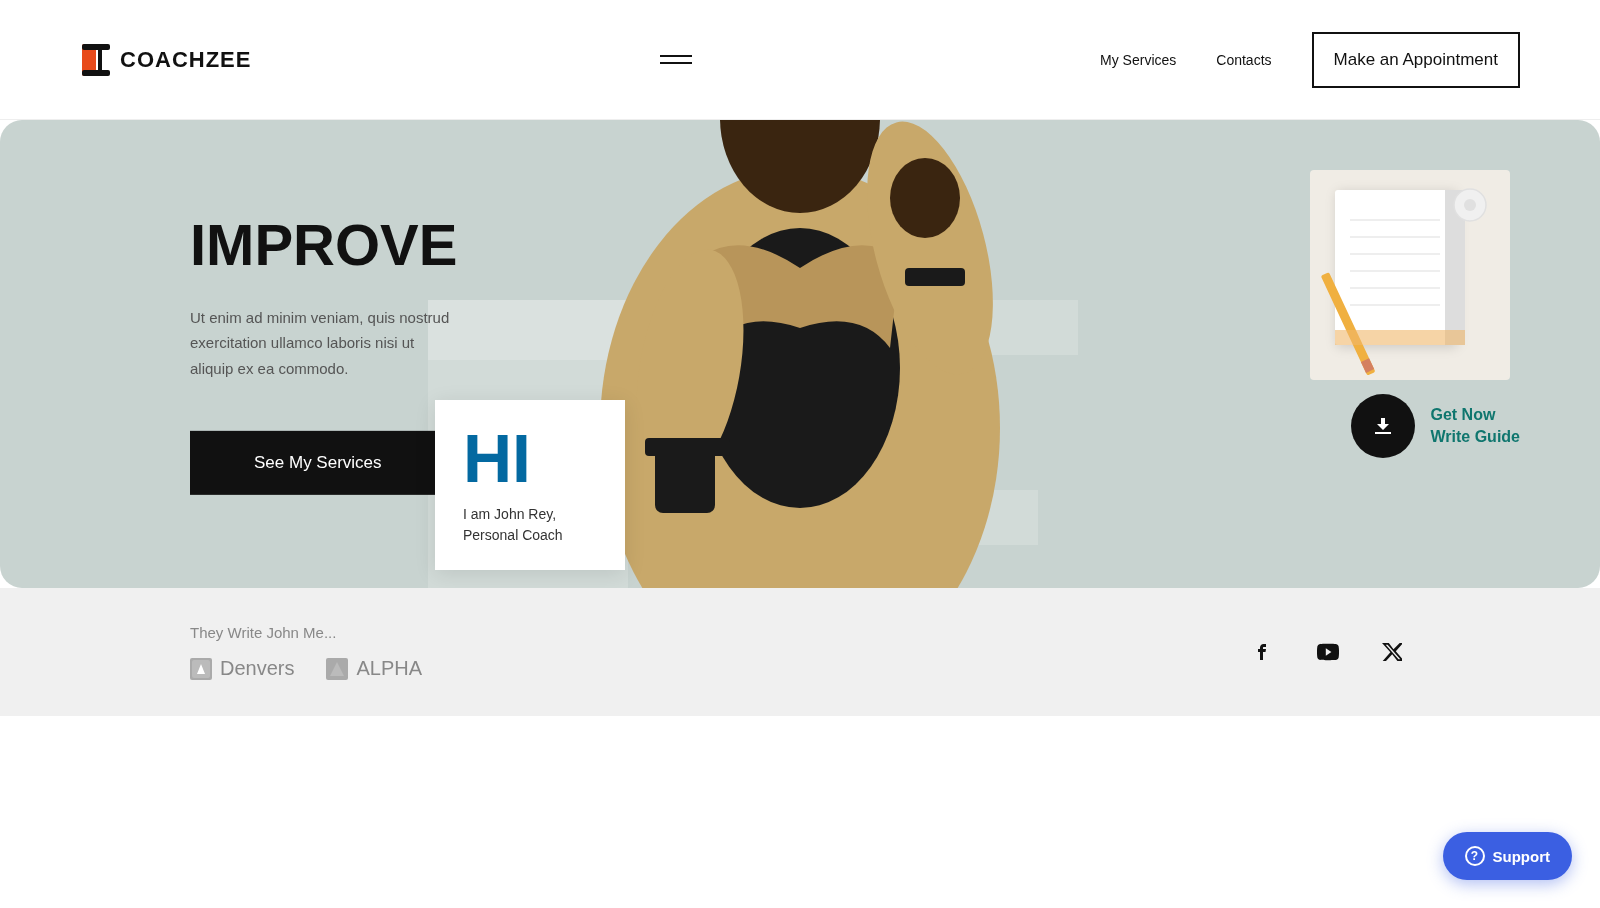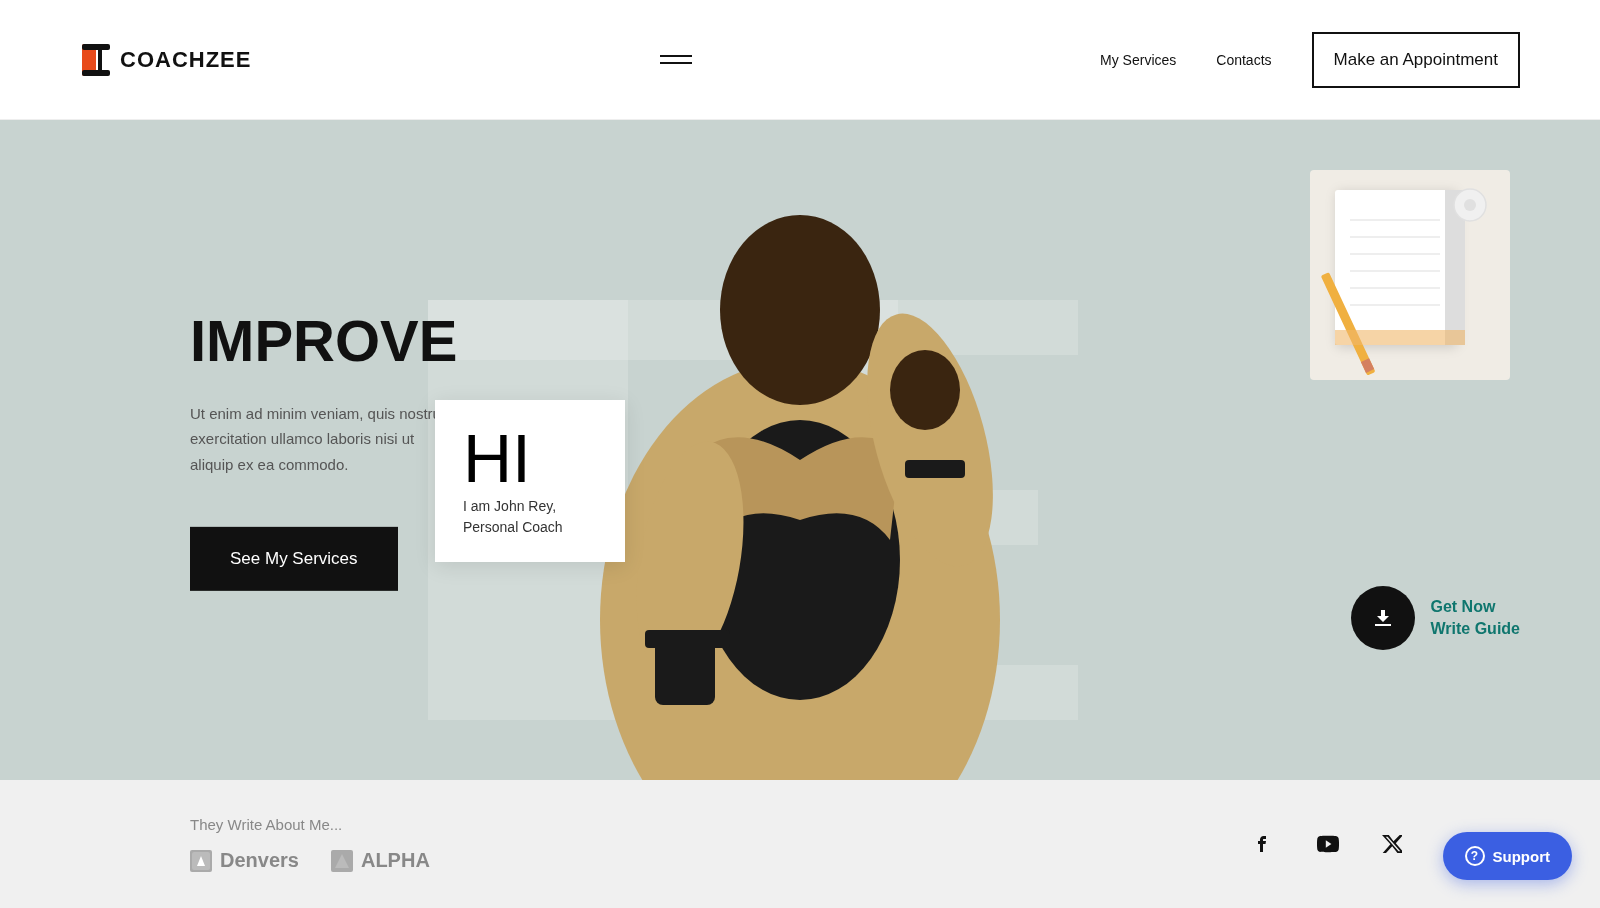--- a/index.html
+++ b/index.html
@@ -64,23 +64,24 @@
       font-size: 17px;
       font-weight: 500;
       cursor: pointer;
       color: #111;
     }
 
     
     .hero {
       position: relative;
       width: 100%;
-      height: 660px;
+      height: 468px;
       background: #c8d3d0;
       overflow: hidden;
+      border-radius: 22px;
     }
 
     
     .hero-left {
       position: absolute;
       left: 190px;
       top: 50%;
       transform: translateY(-50%);
       z-index: 3;
     }
@@ -93,21 +94,21 @@
       margin-bottom: 28px;
     }
     .hero-desc {
       font-size: 15px;
       color: #555;
       line-height: 1.7;
       max-width: 260px;
       margin-bottom: 50px;
     }
     .hero-btn {
-      padding: 22px 40px;
+      padding: 22px 64px;
       background: #111;
       color: #fff;
       font-size: 17px;
       font-weight: 500;
       border: none;
       cursor: pointer;
       display: inline-block;
     }
 
     
@@ -131,24 +132,24 @@
       left: 435px;
       top: 280px;
       width: 190px;
       background: #fff;
       padding: 24px 28px;
       z-index: 4;
       box-shadow: 0 4px 20px rgba(0,0,0,0.1);
     }
     .hi-text {
       font-size: 68px;
-      font-weight: 400;
-      color: #000000;
+      font-weight: 700;
+      color: #0369a1;
       line-height: 1;
-      margin-bottom: 4px;
+      margin-bottom: 12px;
     }
     .hi-desc {
       font-size: 14px;
       color: #333;
       line-height: 1.5;
     }
 
     
     .hero-right-img {
       position: absolute;
@@ -220,21 +221,21 @@
     .brands {
       display: flex;
       align-items: center;
       gap: 32px;
     }
     .brand-item {
       display: flex;
       align-items: center;
       gap: 8px;
       font-size: 20px;
-      font-weight: 700;
+      font-weight: 400;
       color: #888;
     }
     .brand-icon {
       width: 22px;
       height: 22px;
       background: #aaa;
       border-radius: 2px;
       display: flex;
       align-items: center;
       justify-content: center;
@@ -408,21 +409,21 @@
     </div>
     <div class="guide-text">
       <div>Get Now</div>
       <div>Write Guide</div>
     </div>
   </div>
 </section>
 
 <div class="bottom-strip">
   <div class="bottom-left">
-    <div class="they-write">They Write About Me...</div>
+    <div class="they-write">They Write John Me...</div>
     <div class="brands">
       <div class="brand-item">
         <div class="brand-icon">
           <svg width="18" height="18" viewBox="0 0 18 18">
               <rect width="18" height="18" fill="#bbb" rx="2"></rect>
               <polygon points="5,14 9,4 13,14" fill="#fff"></polygon>
             </svg>
         </div>
         <span>Denvers</span>
       </div>

